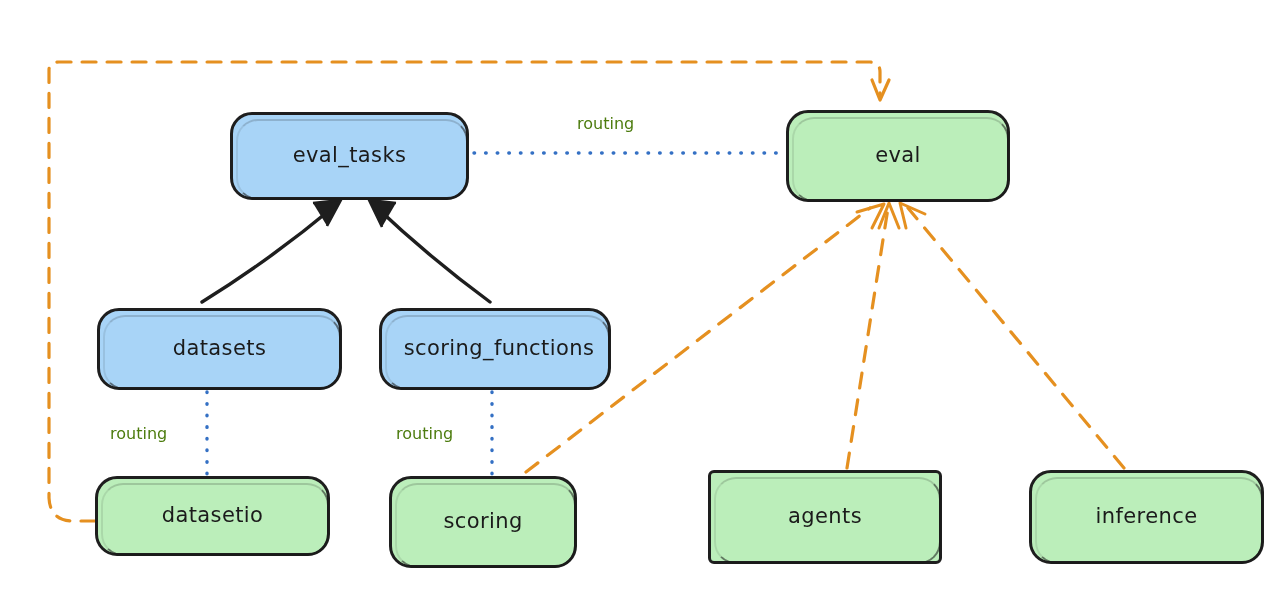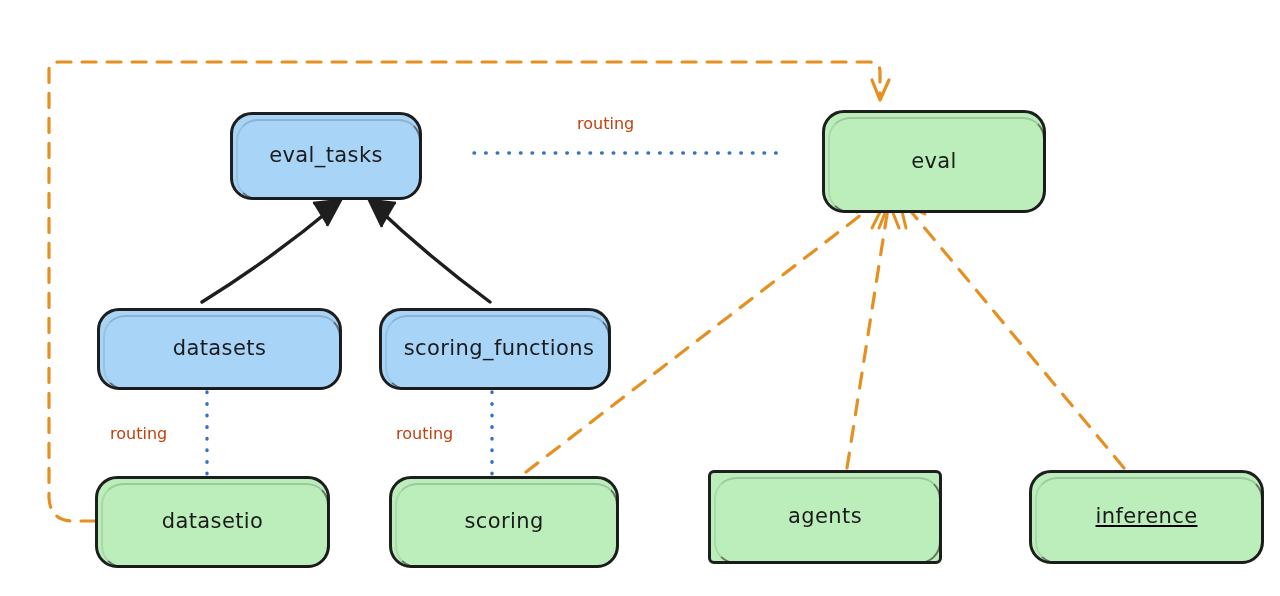--- a/index.html
+++ b/index.html
@@ -61,21 +61,21 @@
     border-radius: 22px;
     border: 2px solid rgba(25,25,25,0.55);
     border-top-color: rgba(25,25,25,0.18);
     border-left-color: rgba(25,25,25,0.10);
     pointer-events: none;
   }
   .edge-label {
     position: absolute;
     font-family: "DejaVu Sans", sans-serif;
     font-size: 16px;
-    color: #c2410c;
+    color: #4d7c0f;
     white-space: nowrap;
   }
 </style>
 </head>
 <body>
 
 <div id="canvas">
 
   <svg id="edges" viewBox="0 0 1280 596" xmlns="http://www.w3.org/2000/svg">
 
@@ -115,49 +115,49 @@
       <path d="M 847 468 L 888 208" fill="none" stroke="#e59020" stroke-width="3.2" stroke-linecap="round" stroke-dasharray="15 12"></path>
       <path d="M 879 228 L 889 203 L 899 228" fill="none" stroke="#e59020" stroke-width="3.0" stroke-linecap="round" stroke-linejoin="round"></path>
     </g>
 
     <g>
       <path d="M 1124 468 L 908 208" fill="none" stroke="#e59020" stroke-width="3.2" stroke-linecap="round" stroke-dasharray="15 12"></path>
       <path d="M 906 228 L 900 203 L 925 214" fill="none" stroke="#e59020" stroke-width="3.0" stroke-linecap="round" stroke-linejoin="round"></path>
     </g>
   </svg>
 
-  <div class="node blue" style="left:230px; top:112px; width:192px; height:88px;">
+  <div class="node blue" style="left:230px; top:112px; width:239px; height:88px;">
     <span class="node-label">eval_tasks</span>
   </div>
 
-  <div class="node green" style="left:786px; top:110px; width:224px; height:103px;margin-left:36px;">
+  <div class="node green" style="left:786px; top:110px; width:224px; height:92px;">
     <span class="node-label">eval</span>
   </div>
 
   <div class="node blue" style="left:97px; top:308px; width:245px; height:82px;">
     <span class="node-label">datasets</span>
   </div>
 
   <div class="node blue" style="left:379px; top:308px; width:232px; height:82px;padding-left:8px;">
     <span class="node-label">scoring_functions</span>
   </div>
 
-  <div class="node green" style="left:95px; top:476px; width:235px; height:92px;">
+  <div class="node green" style="left:95px; top:476px; width:235px; height:80px;">
     <span class="node-label">datasetio</span>
   </div>
 
-  <div class="node green" style="left:389px; top:476px; width:230px; height:92px;">
+  <div class="node green" style="left:389px; top:476px; width:188px; height:92px;">
     <span class="node-label">scoring</span>
   </div>
 
   <div class="node green" style="left:708px; top:470px; width:234px; height:94px;border-radius:6px;">
     <span class="node-label">agents</span>
   </div>
 
-  <div class="node green" style="left:1029px; top:470px; width:235px; height:94px;text-decoration:underline;">
+  <div class="node green" style="left:1029px; top:470px; width:235px; height:94px;">
     <span class="node-label">inference</span>
   </div>
 
   <div class="edge-label" style="left:577px; top:114px;">routing</div>
 
   <div class="edge-label" style="left:110px; top:424px;">routing</div>
 
   <div class="edge-label" style="left:396px; top:424px;">routing</div>
 
 </div>

